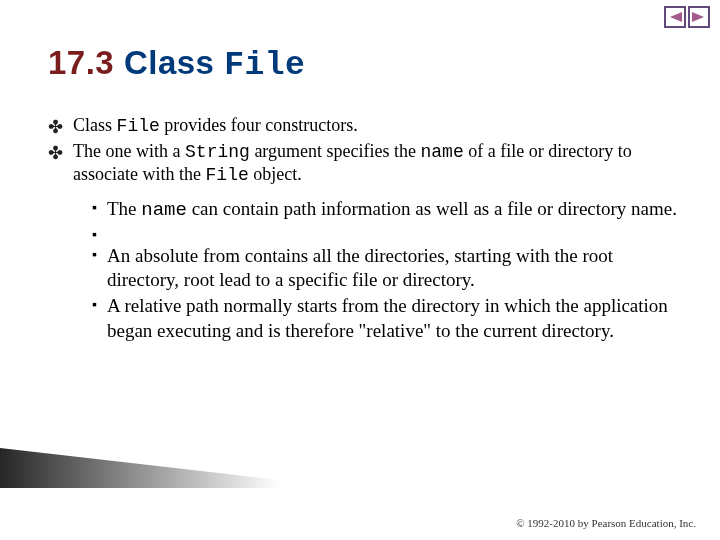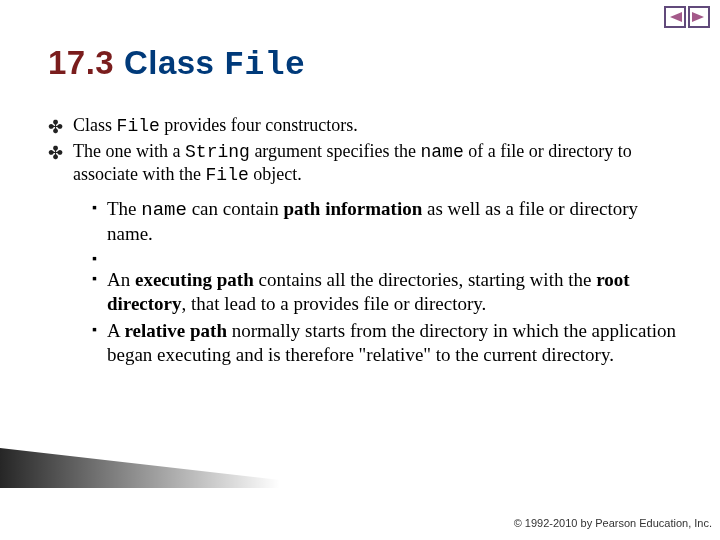--- a/index.html
+++ b/index.html
@@ -86,36 +86,36 @@
     margin-right: 10px;
     margin-top: 4px;
     line-height: 1;
     flex-shrink: 0;
   }
   .sub-text {
     font-size: 19px;
     line-height: 1.28;
     color: #000;
   }
-  .bold { font-weight: bold; margin-top: 44px; }
+  .bold { font-weight: normal; margin-top: 44px; }
   .shadow {
     position: absolute;
     left: 0;
     bottom: 52px;
     width: 280px;
     height: 40px;
     background: linear-gradient(to right, rgba(0,0,0,0.85), rgba(0,0,0,0));
     clip-path: polygon(0 0, 100% 80%, 100% 100%, 0 100%);
   }
   .footer {
     position: absolute;
     bottom: 10px;
-    right: 8px;
+    right: 24px;
     text-align: right;
-    font-family: Liberation Sans, sans-serif;
+    font-family: Liberation Serif, serif;
     font-size: 11px;
     color: #333;
     line-height: 1.3;
   }
 </style>
 </head>
 <body>
 
 <div class="nav-btns">
   <div class="nav-btn">
@@ -152,21 +152,21 @@
   <div class="sublist" id="sub-list">
       <div class="sub-item">
         <div class="sub-bullet">▪</div>
         <div class="sub-text"><span>The </span><span class="code">name</span><span> can contain </span><span class="bold">path information</span><span> as well as a file or directory name.</span></div>
       </div>
       <div class="sub-item">
         <div class="sub-bullet">▪</div>
       </div>
       <div class="sub-item">
         <div class="sub-bullet">▪</div>
-        <div class="sub-text"><span>An </span><span class="bold">executing path</span><span> contains all the directories, starting with the </span><span class="bold">root directory</span><span>, that lead to a provides file or directory.</span></div>
+        <div class="sub-text"><span>An </span><span class="bold">absolute from</span><span> contains all the directories, starting with the </span><span class="bold">root directory</span><span>, root lead to a specific file or directory.</span></div>
       </div>
       <div class="sub-item">
         <div class="sub-bullet">▪</div>
         <div class="sub-text"><span>A </span><span class="bold">relative path</span><span> normally starts from the directory in which the application began executing and is therefore "relative" to the current directory.</span></div>
       </div>
     </div>
 </div>
 
 <div class="shadow"></div>
 

